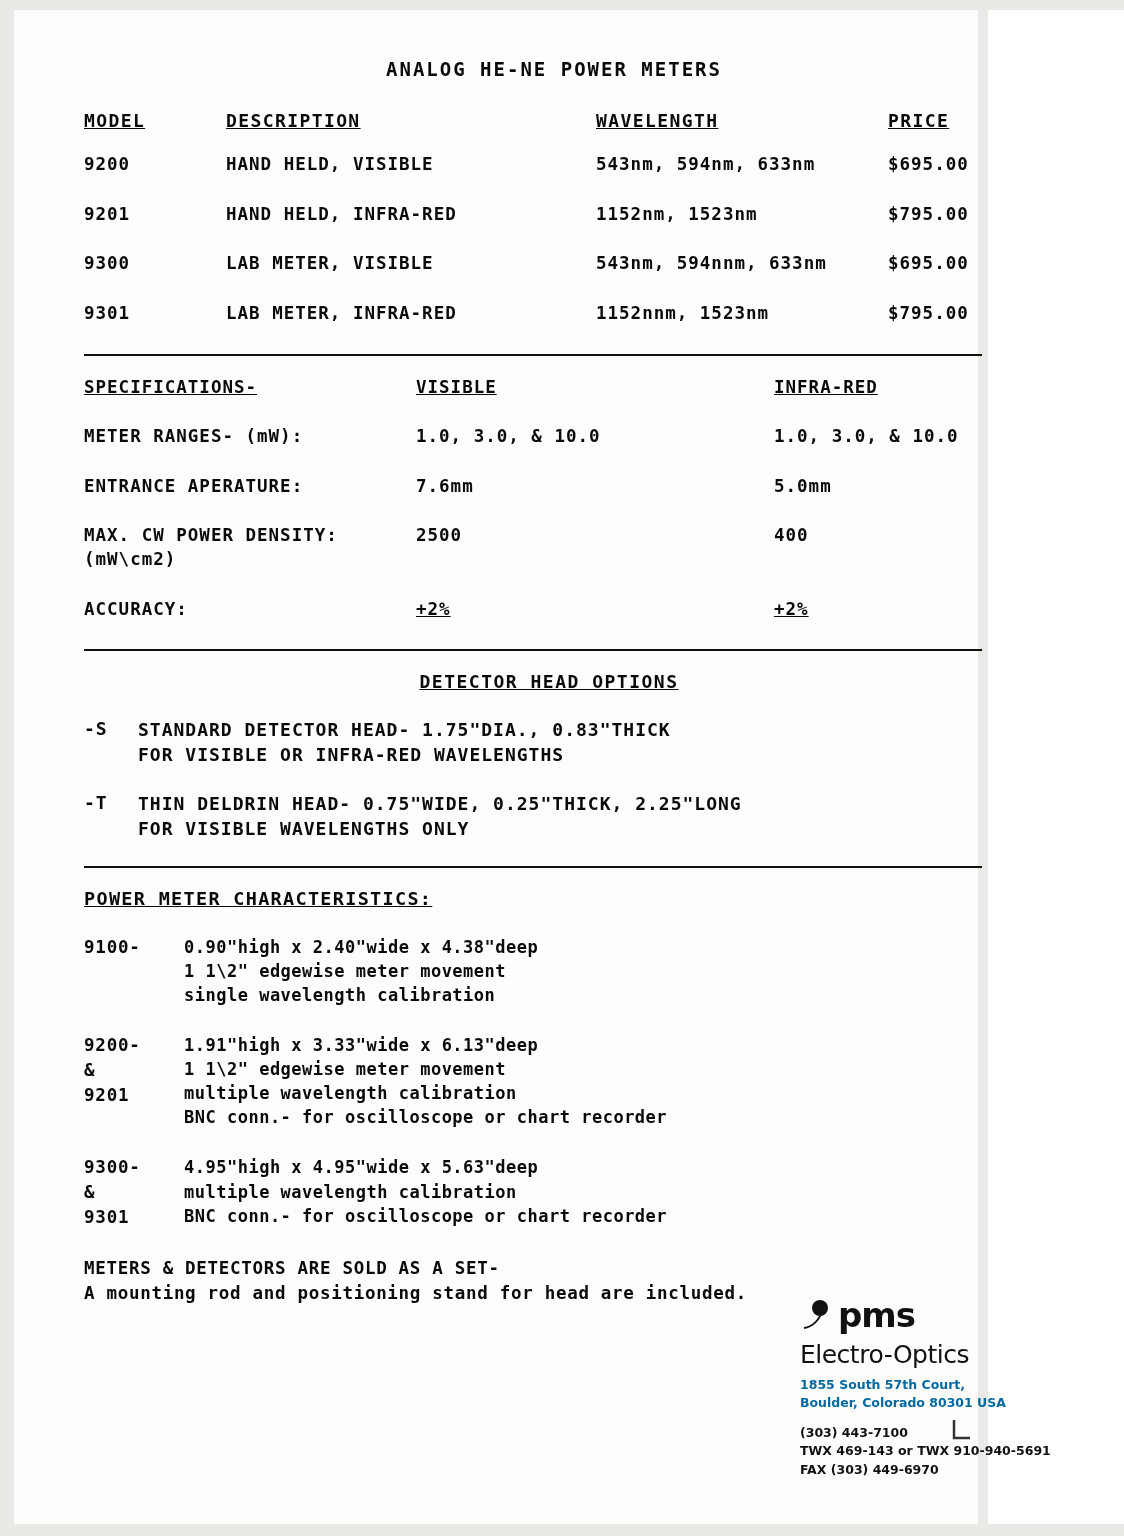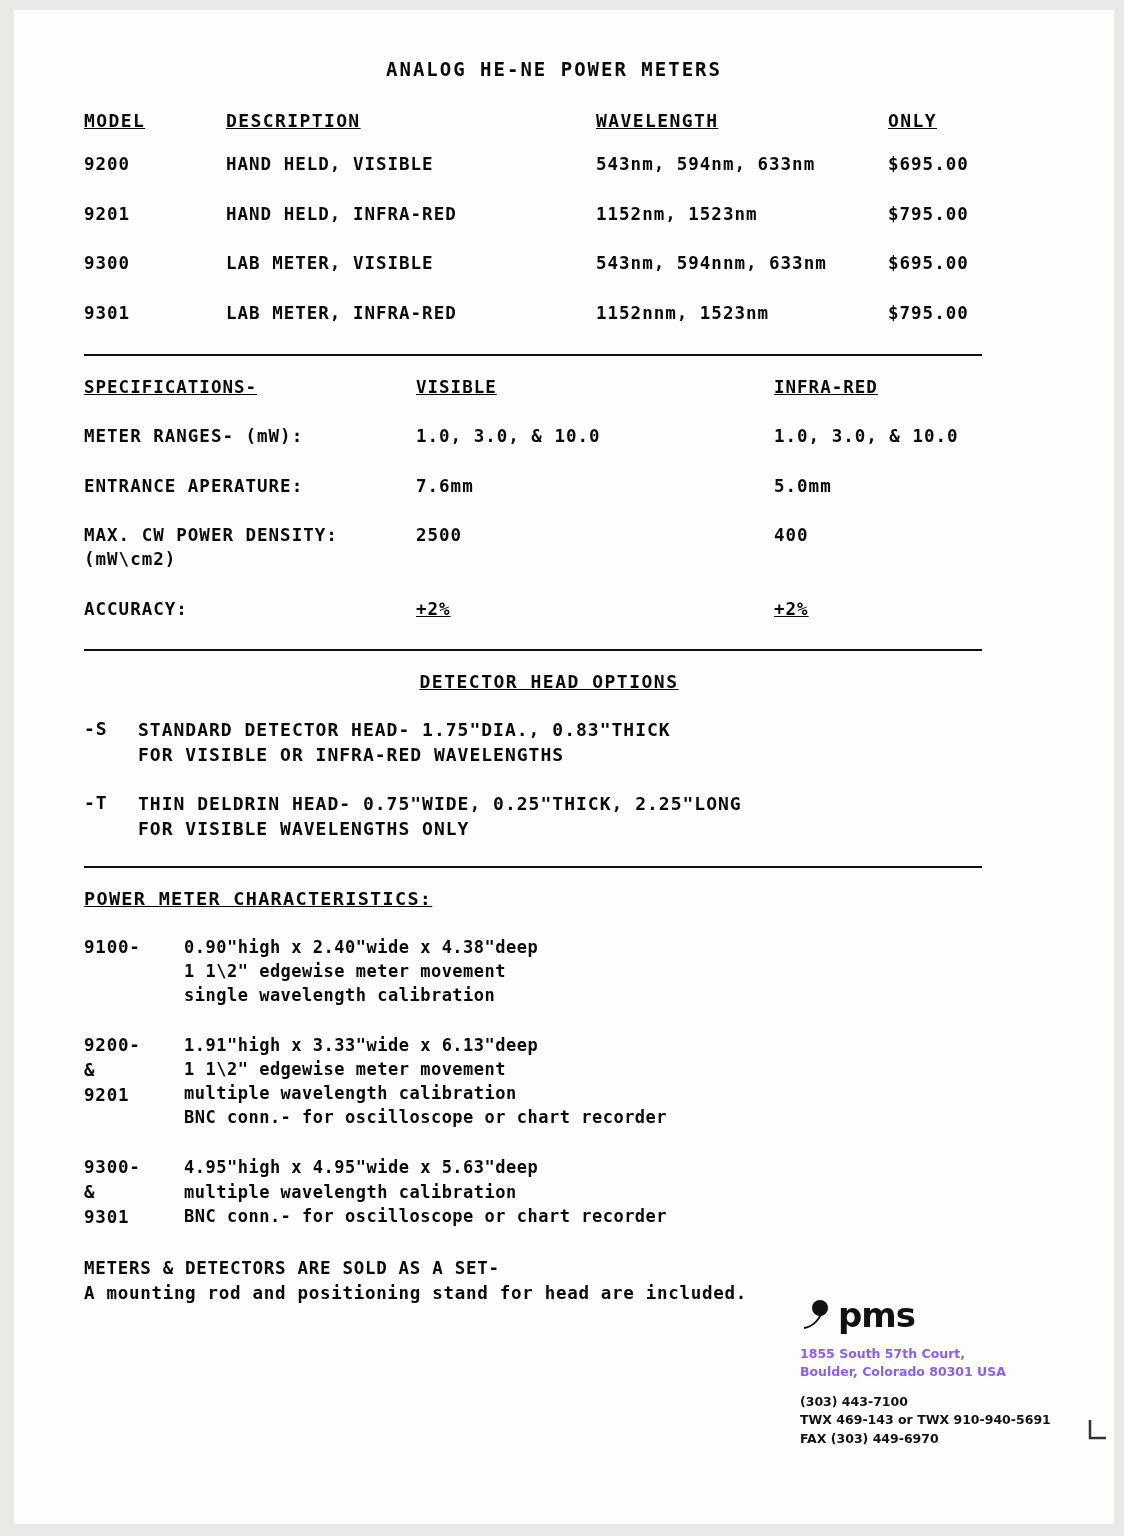--- a/index.html
+++ b/index.html
@@ -11,21 +11,21 @@
     width: 1124px;
     height: 1536px;
     position: relative;
     font-family: "DejaVu Sans Mono", monospace;
     color: #0a0a0a;
     overflow: hidden;
   }
   .page {
     position: absolute;
     left: 0; top: 0;
-    width: 1124px;
+    width: 988px;
     height: 1536px;
     background: #fdfdfb;
   }
   
   .scan-edge {
     position: absolute;
     background: #e9e9e6;
   }
   .edge-left  { left: 0;   top: 0; width: 14px;  height: 1536px; }
   .edge-right { right: 0;  top: 0; width: 10px;  height: 1536px; }
@@ -206,21 +206,21 @@
     font-family: "DejaVu Sans", sans-serif;
     font-size: 25px;
     letter-spacing: -0.5px;
     color: #111;
     margin-top: 2px;
   }
   .addr {
     font-family: "DejaVu Sans", sans-serif;
     font-size: 12.5px;
     font-weight: bold;
-    color: #8b5cf6;
+    color: #0369a1;
     line-height: 1.45;
     margin-top: 7px;
     white-space: pre-line;
   }
   .contact {
     font-family: "DejaVu Sans", sans-serif;
     font-size: 12.5px;
     font-weight: bold;
     color: #111;
     line-height: 1.45;
@@ -252,21 +252,21 @@
         <col class="c-model">
           <col class="c-desc">
           <col class="c-wl">
           <col class="c-price">
       </colgroup>
       <thead>
         <tr>
           <th>MODEL</th>
           <th>DESCRIPTION</th>
           <th>WAVELENGTH</th>
-          <th>ONLY</th>
+          <th>PRICE</th>
         </tr>
       </thead>
       <tbody>
         <tr>
           <td>9200</td>
           <td>HAND HELD,  VISIBLE</td>
           <td>543nm, 594nm, 633nm</td>
           <td>$695.00</td>
         </tr>
         <tr>
@@ -383,20 +383,21 @@
     <div class="logo-top">
       <div class="logo-mark">
         <svg width="34" height="34" viewBox="0 0 34 34">
           <circle cx="20" cy="10" r="8" fill="#111"></circle>
           <path d="M2 30 C10 30 18 24 22 14 C18 26 10 30 2 30 Z" fill="#111"></path>
           <path d="M4 30 C12 29 19 22 23 12" stroke="#111" stroke-width="2" fill="none"></path>
         </svg>
       </div>
       <div class="logo-word">pms</div>
     </div>
+    <div class="logo-sub">Electro-Optics</div>
     <div class="addr">1855 South 57th Court,
 Boulder, Colorado 80301 USA</div>
     <div class="contact">(303) 443-7100
 TWX 469-143 or TWX 910-940-5691
 FAX (303) 449-6970</div>
   </div>
 
   <div class="corner-mark">
     <svg width="20" height="22" viewBox="0 0 20 22">
       <path d="M2 2 L2 20 L18 20" stroke="#333" stroke-width="2.5" fill="none"></path>

